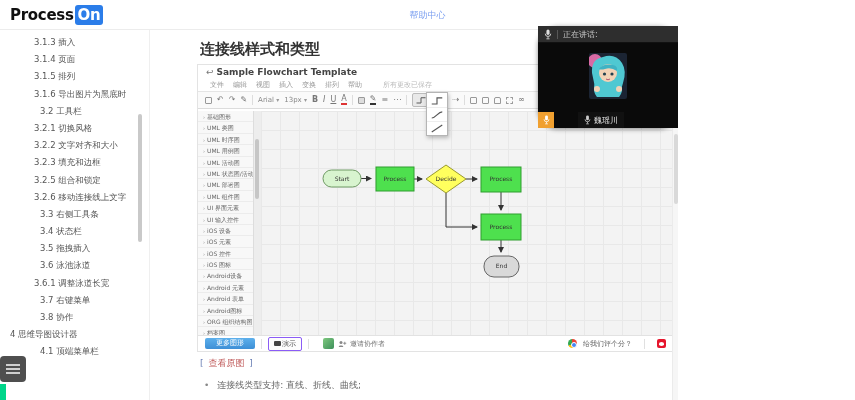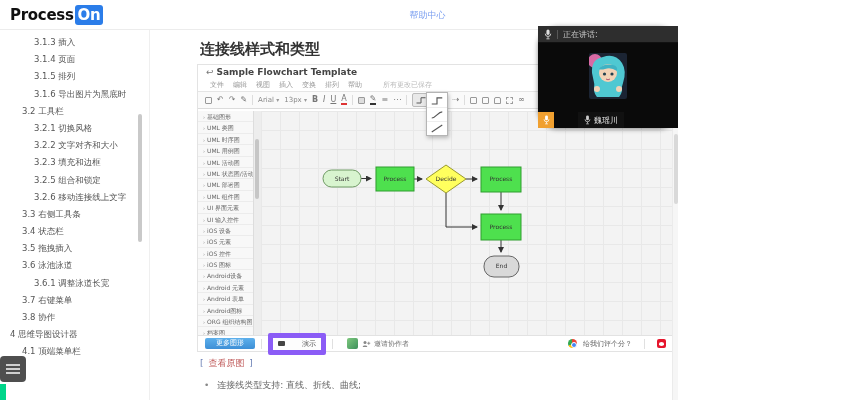--- a/index.html
+++ b/index.html
@@ -18,21 +18,21 @@
   .notif { position:absolute; right:20px; top:5px; width:17px; height:17px; border-radius:50%;
            background:#f0a14b; color:#fff; font-size:10px; display:flex; align-items:center;
            justify-content:center; }
 
   
   .sidebar { position:absolute; left:0; top:30px; width:150px; bottom:0; background:#fff;
              border-right:1px solid #efefef; font-size:8.5px; color:#555; overflow:hidden; }
   .sidebar ul { list-style:none; padding-top:4px; }
   .sidebar li { height:17.2px; line-height:17.2px; white-space:nowrap; overflow:hidden; cursor:pointer; }
   .sidebar li.lv1 { padding-left:10px; }
-  .sidebar li.lv2 { padding-left:22px; }
+  .sidebar li.lv2 { padding-left:40px; }
   .sidebar li.lv3 { padding-left:34px; }
   .sidebar li.active { color:#4a90d9; }
   .sb-scroll { position:absolute; right:7px; top:84px; width:4px; height:128px;
                background:#c9c9c9; border-radius:2px; }
 
   
   .toc-widget { position:absolute; left:0; top:356px; width:26px; height:26px; background:#4f4f4f;
                 border-radius:4px; z-index:6; display:flex; align-items:center; justify-content:center; }
   .toc-widget .lines { width:14px; height:10px;
       background:linear-gradient(#cfcfcf 2px,transparent 2px) 0 0/14px 4px repeat-y; }
@@ -81,21 +81,21 @@
                 border:1px solid #b5b5b5; box-shadow:1px 2px 4px rgba(0,0,0,.25); z-index:4; }
   .line-popup .opt { height:14px; display:flex; align-items:center; justify-content:center; }
   .line-popup .opt + .opt { border-top:1px solid #eee; }
 
   
   .ed-status { position:absolute; left:0; bottom:0; right:0; height:16px; background:#fff;
                border-top:1px solid #e2e2e2; display:flex; align-items:center; font-size:7px; color:#666; }
   .btn-more { margin-left:7px; width:50px; height:11px; line-height:11px; text-align:center;
               background:linear-gradient(#5db0ec,#3d8fd6); color:#fff; border-radius:2px; font-size:7px; }
   .st-sep { width:1px; height:10px; background:#e0e0e0; margin:0 6px; }
-  .present-chip { display:flex; align-items:center; gap:17px; border:5px solid #8b5cf6; border-radius:2px;
+  .present-chip { display:flex; align-items:center; gap:1px; border:1px solid #8b5cf6; border-radius:2px;
                   padding:1px 5px; background:#fdfdfd; color:#555; }
   .present-chip .scr { width:7px; height:5px; background:#444; border-radius:1px; }
   .mini-avatar { width:11px; height:11px; border-radius:2px; margin:0 4px 0 8px;
                  background:linear-gradient(135deg,#7fc97f,#3c8f5a); }
   .invite { display:flex; align-items:center; gap:3px; color:#777; }
   .st-right { margin-left:auto; display:flex; align-items:center; gap:6px; padding-right:8px; color:#666; }
   .chrome-ic { width:9px; height:9px; border-radius:50%;
       background:conic-gradient(#ea4335 0 33%,#fbbc05 0 66%,#34a853 0 100%);
       position:relative; }
   .chrome-ic::after { content:""; position:absolute; left:2.5px; top:2.5px; width:4px; height:4px;

